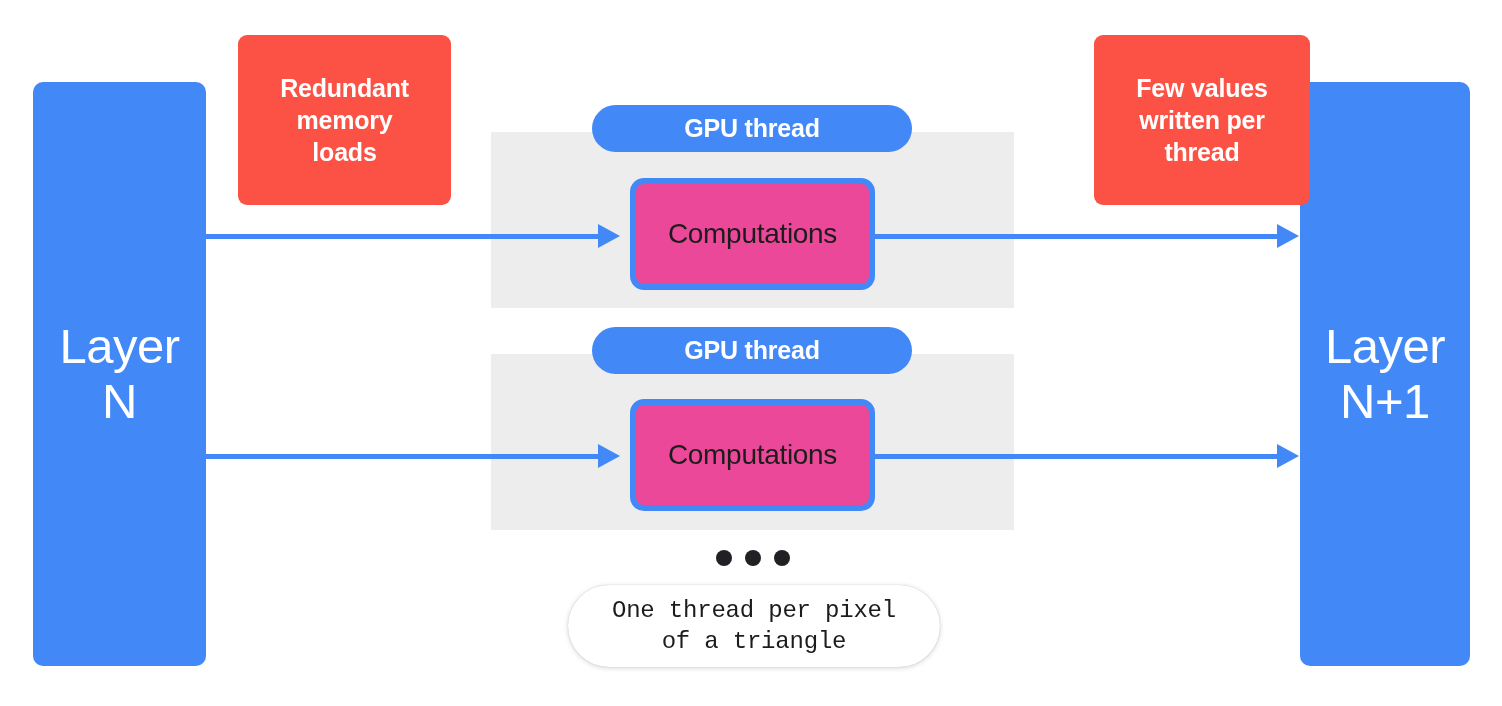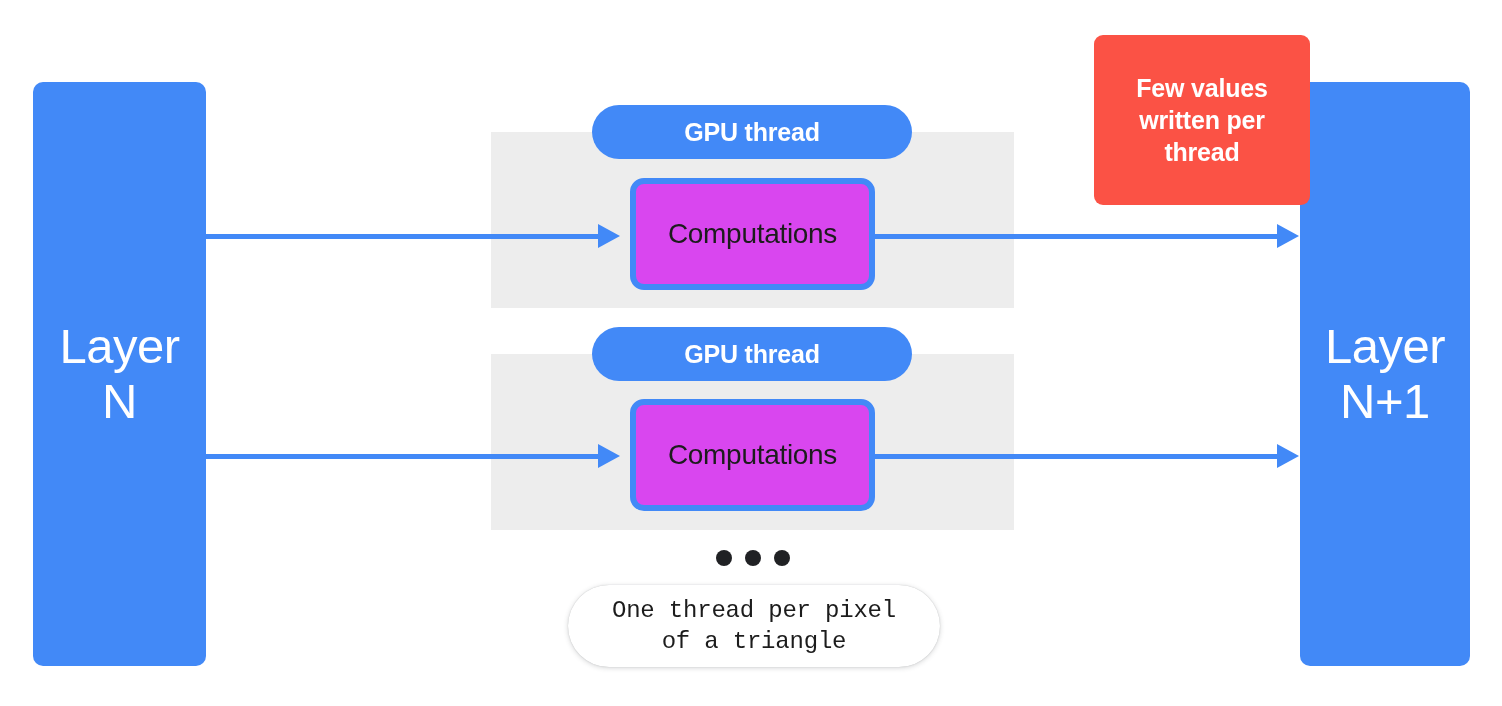--- a/index.html
+++ b/index.html
@@ -50,41 +50,41 @@
     background: #EDEDED;
   }
   #band-1 { top: 132px; height: 176px; }
   #band-2 { top: 354px; height: 176px; }
 
   
   .gpu-pill {
     position: absolute;
     left: 592px;
     width: 320px;
-    height: 54px;
+    height: 47px;
     background: #4289F7;
     border-radius: 28px;
     display: flex;
     align-items: center;
     justify-content: center;
     color: #ffffff;
     font-size: 25px;
     font-weight: bold;
     letter-spacing: -0.2px;
   }
   #gpu-pill-1 { top: 105px; }
   #gpu-pill-2 { top: 327px; }
 
   
   .comp-box {
     position: absolute;
     left: 630px;
     width: 245px;
     height: 112px;
-    background: #d946ef;
+    background: #ec4899;
     border: 6px solid #4289F7;
     border-radius: 14px;
     box-sizing: border-box;
     display: flex;
     align-items: center;
     justify-content: center;
     color: #1c1c1c;
     font-size: 28px;
     font-weight: 400;
     letter-spacing: -0.3px;
@@ -209,20 +209,23 @@
 
   <div class="layer-block" id="layer-n1">Layer
 N+1</div>
 
   <div class="gpu-pill" id="gpu-pill-1">GPU thread</div>
   <div class="comp-box" id="comp-box-1">Computations</div>
 
   <div class="gpu-pill" id="gpu-pill-2">GPU thread</div>
   <div class="comp-box" id="comp-box-2">Computations</div>
 
+  <div class="red-badge" id="badge-memory">Redundant
+memory
+loads</div>
 
 
   <div class="red-badge" id="badge-writes">Few values
 written per
 thread</div>
 
   <div id="ellipsis">
     <span class="dot"></span>
     <span class="dot"></span>
     <span class="dot"></span>

